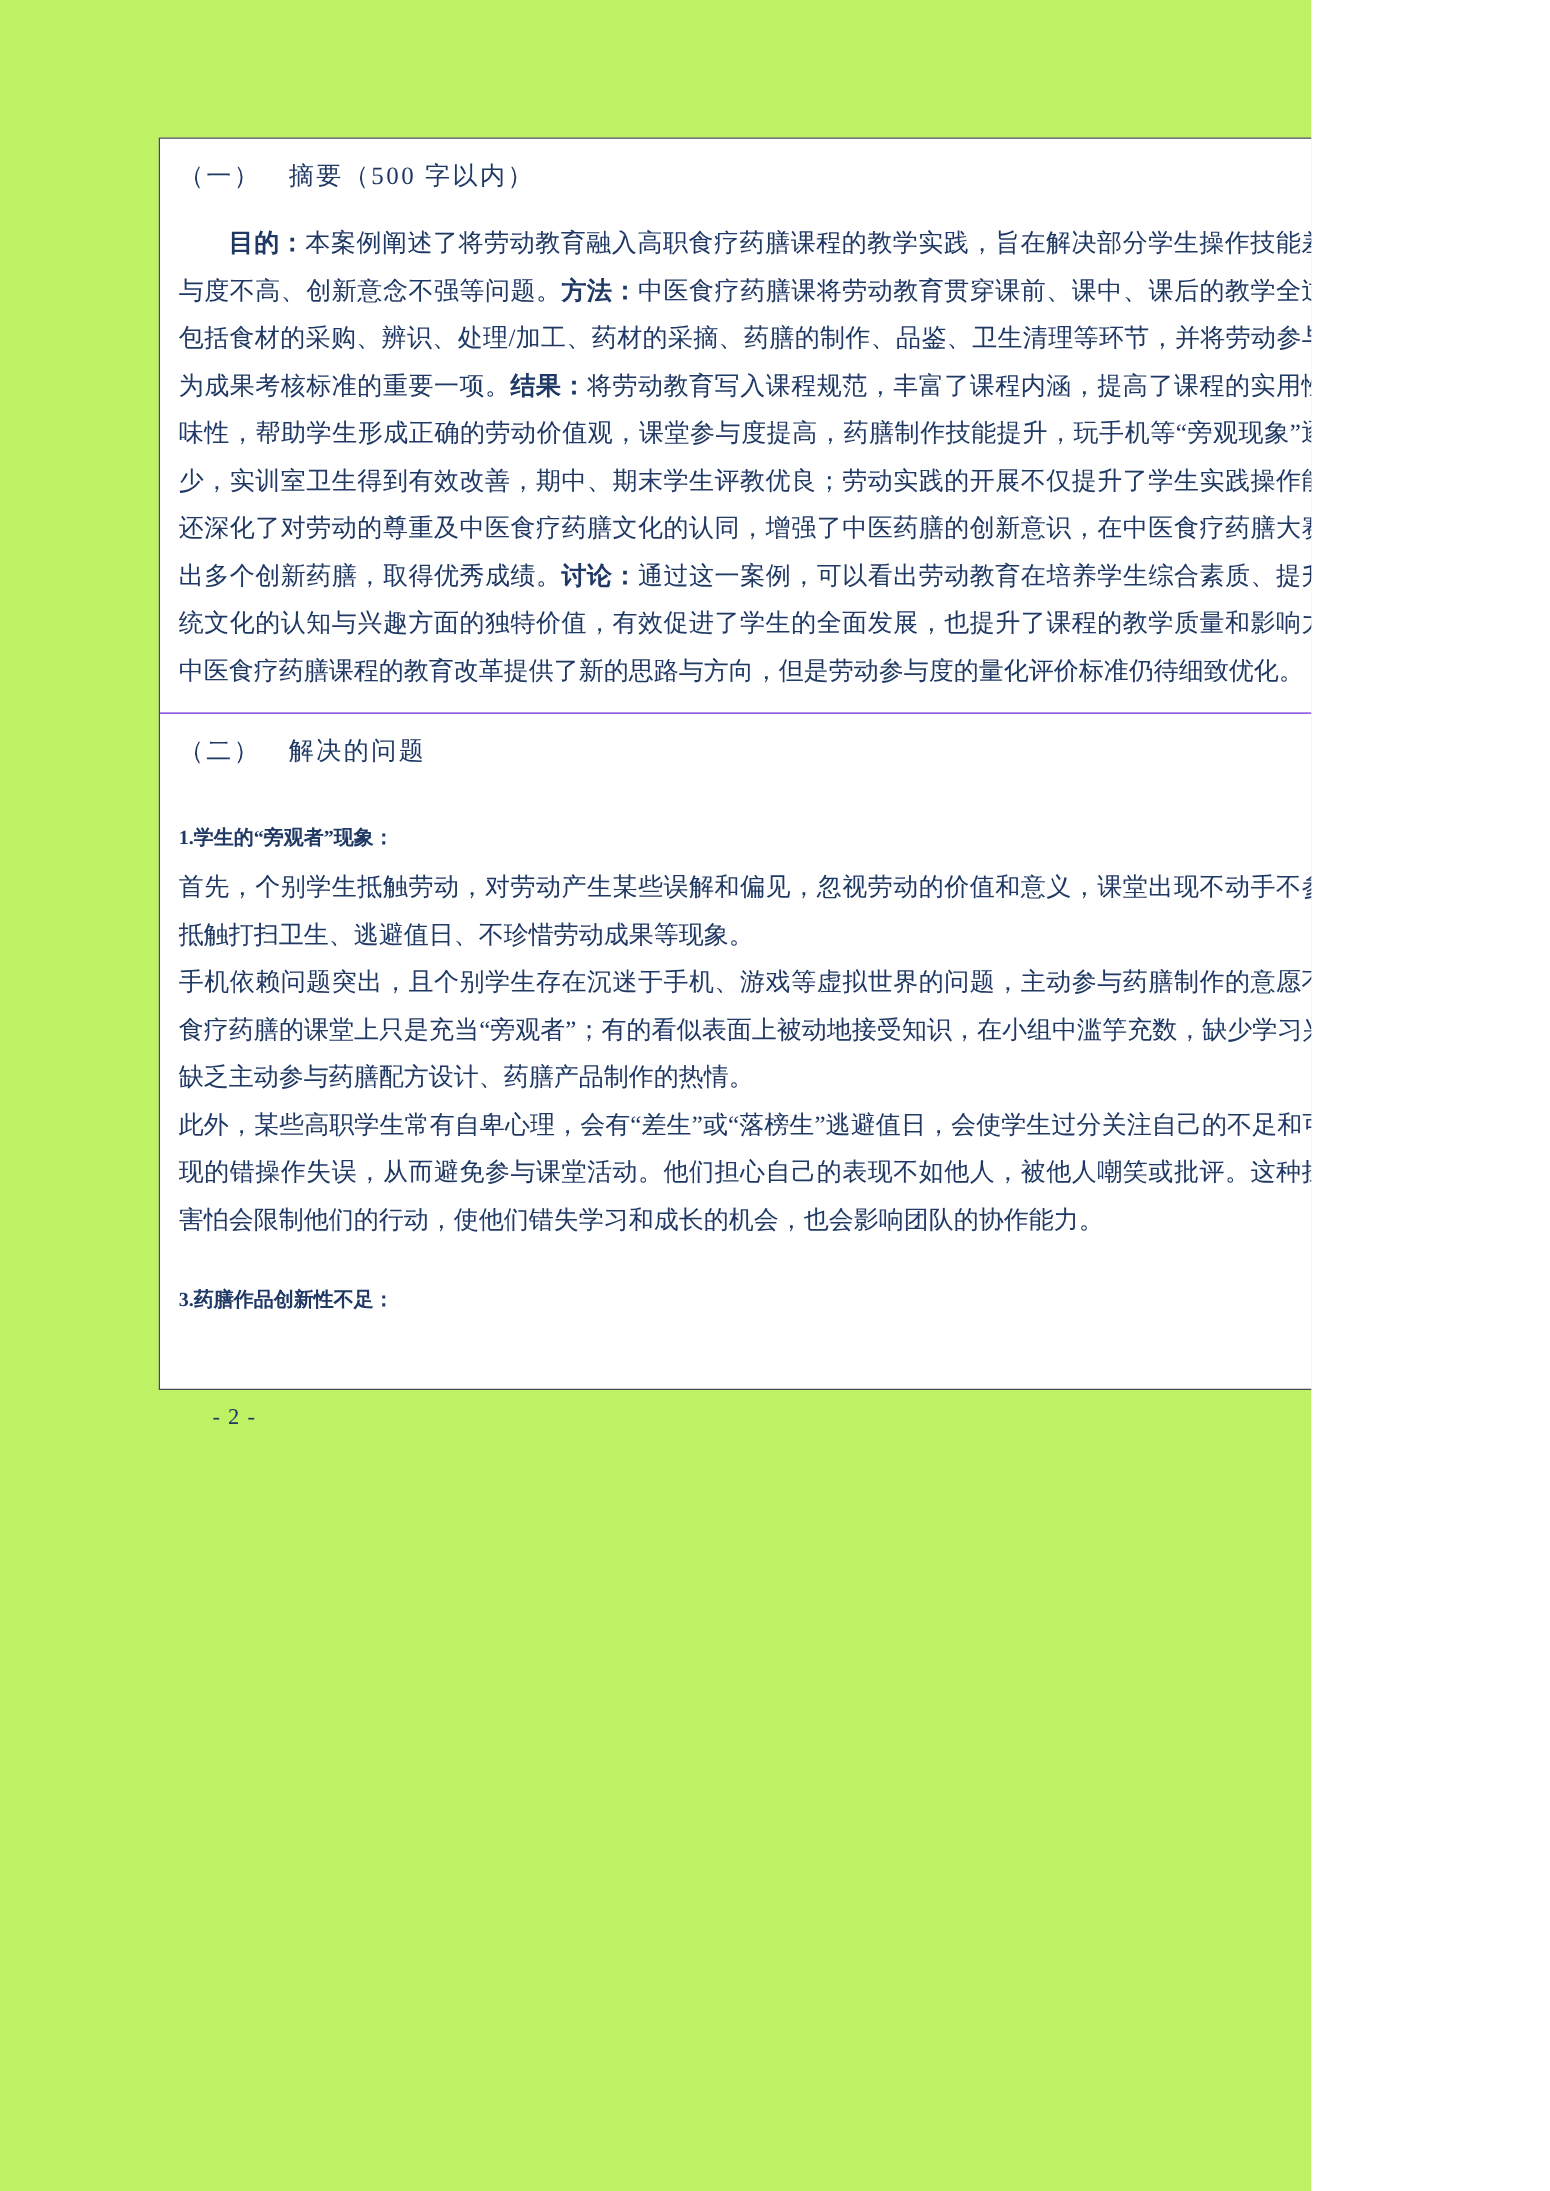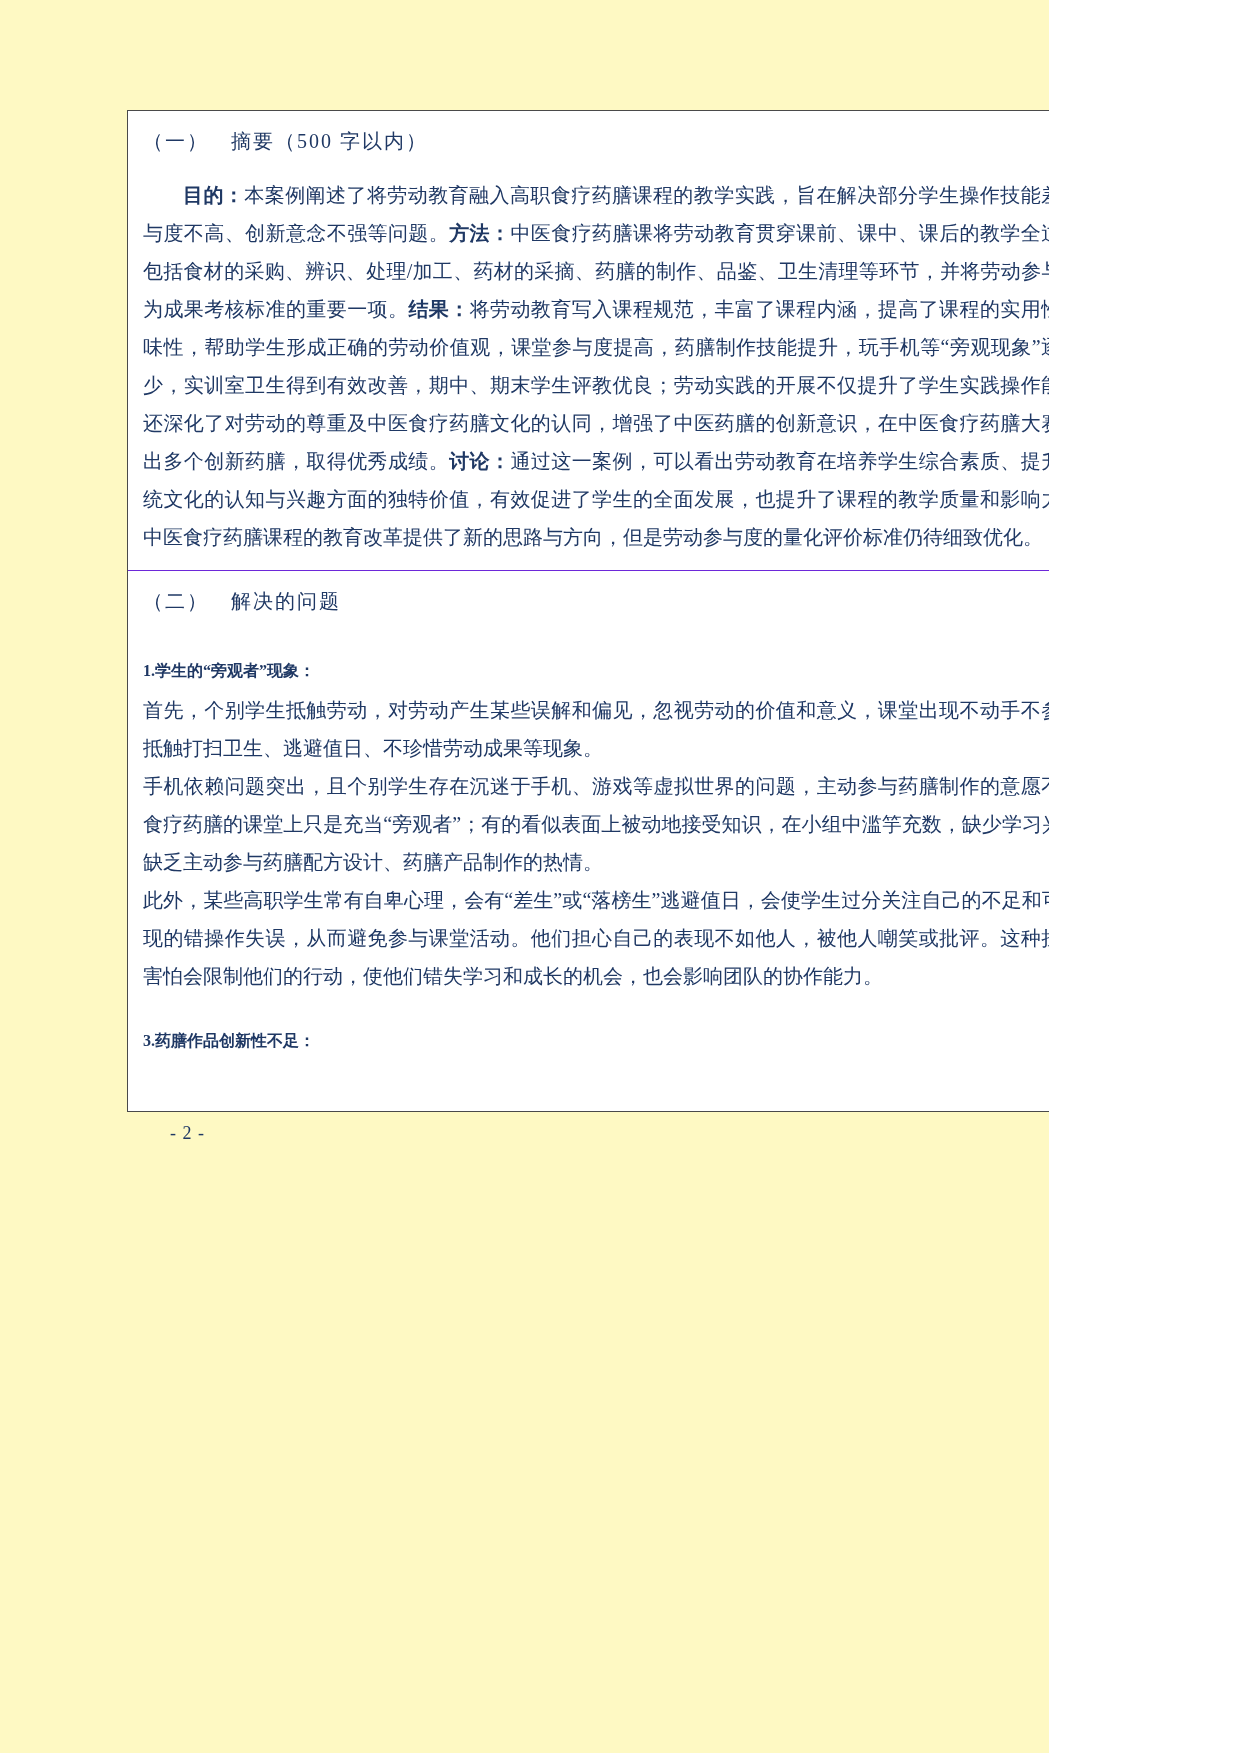--- a/index.html
+++ b/index.html
@@ -5,21 +5,21 @@
   * { margin:0; padding:0; box-sizing:border-box; }
   html,body { background:#ffffff; }
   body {
     width:1240px; height:1753px;
     font-family:"Liberation Serif","DejaVu Serif",serif;
     color:#1f3864;
   }
   .page {
     position:relative;
     width:1049px; height:1753px;
-    background:#fef9c3;
+    background:#bef264;
     overflow:hidden;
     padding:110px 122px 0 127px;
   }
   .doc-table {
     width:991px;
     border:1px solid #4a4a4a;
     background:#ffffff;
   }
   .cell { padding:10px 15px 14px 15px; }
   .cell + .cell { border-top:1px solid #6d28d9; }

